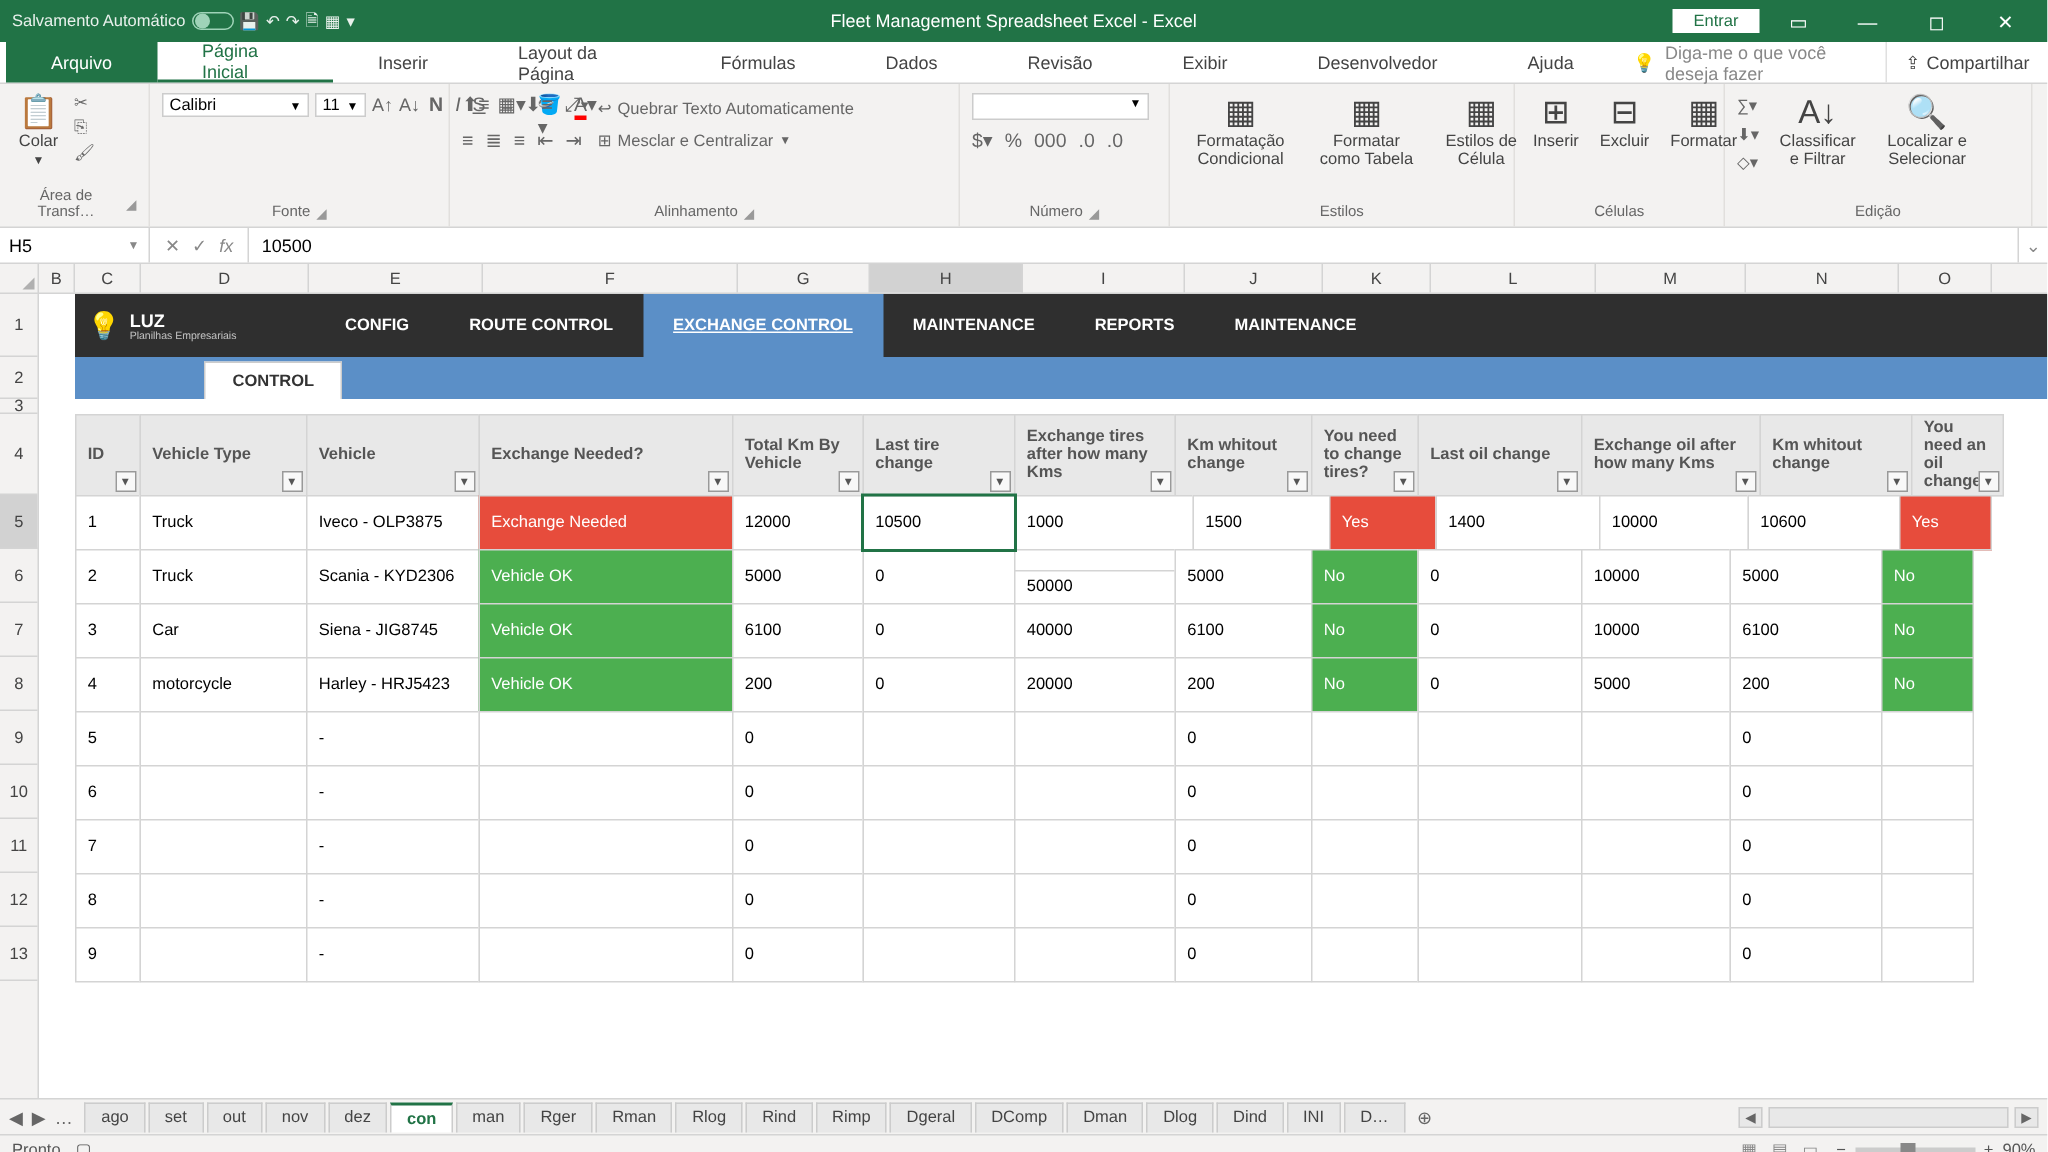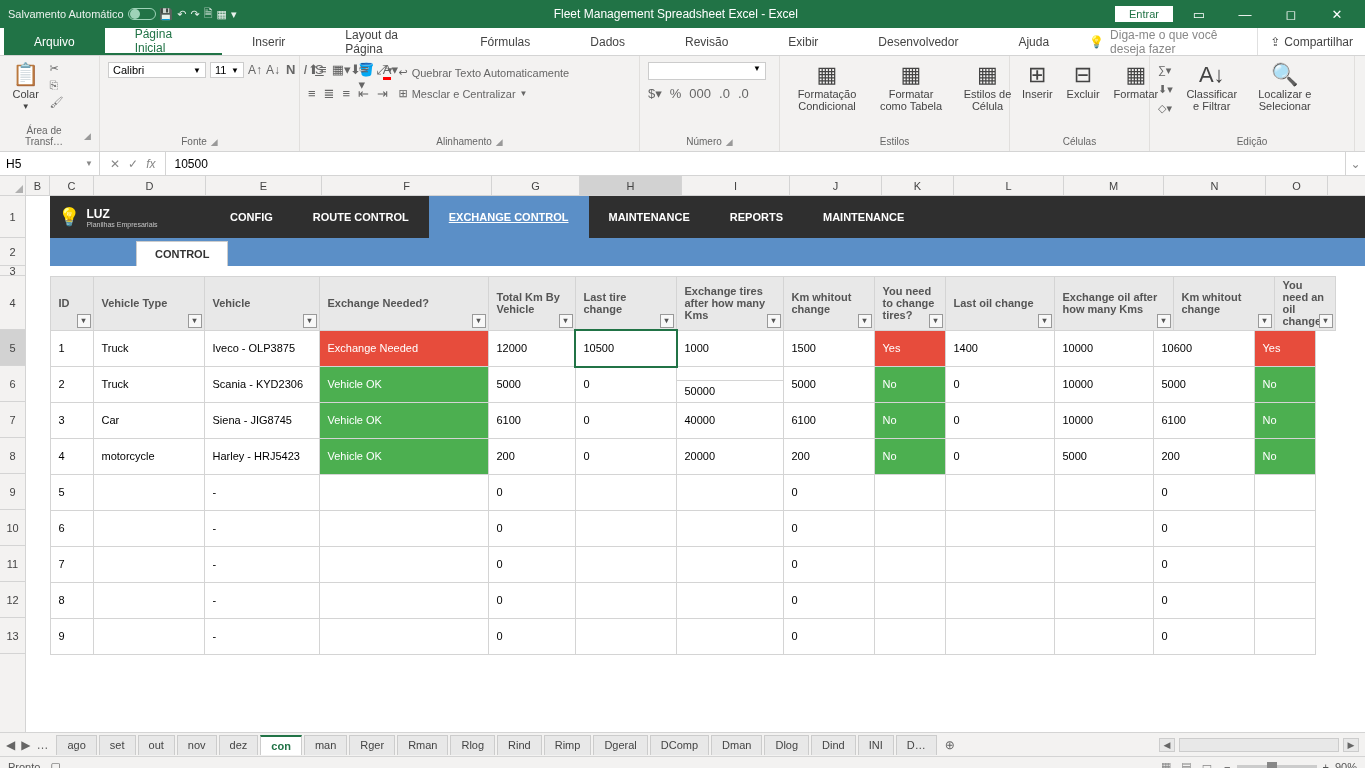--- a/index.html
+++ b/index.html
@@ -446,21 +446,21 @@
               <div class="filter-btn">▾</div>
             </div>
           </div>
           <div class="tbl-row">
             <div class="tbl-cell cw-C" style="width: 44px;">1</div>
             <div class="tbl-cell cw-D" style="width: 112px;">Truck</div>
             <div class="tbl-cell cw-E" style="width: 116px;">Iveco - OLP3875</div>
             <div class="tbl-cell cw-F red" style="width: 170px;">Exchange Needed</div>
             <div class="tbl-cell cw-G" style="width: 88px;">12000</div>
             <div class="tbl-cell cw-H selcell" style="width: 102px;">10500</div>
-            <div class="tbl-cell cw-I" style="width: 108px;">1000</div>
+            <div class="tbl-cell cw-I" style="width: 120px;">1000</div>
             <div class="tbl-cell cw-J" style="width: 92px;">1500</div>
             <div class="tbl-cell cw-K red" style="width: 72px;">Yes</div>
             <div class="tbl-cell cw-L" style="width: 110px;">1400</div>
             <div class="tbl-cell cw-M" style="width: 100px;">10000</div>
             <div class="tbl-cell cw-N" style="width: 102px;">10600</div>
             <div class="tbl-cell cw-O red" style="width: 62px;">Yes</div>
           </div>
           <div class="tbl-row">
             <div class="tbl-cell cw-C" style="width: 44px;">2</div>
             <div class="tbl-cell cw-D" style="width: 112px;">Truck</div>

